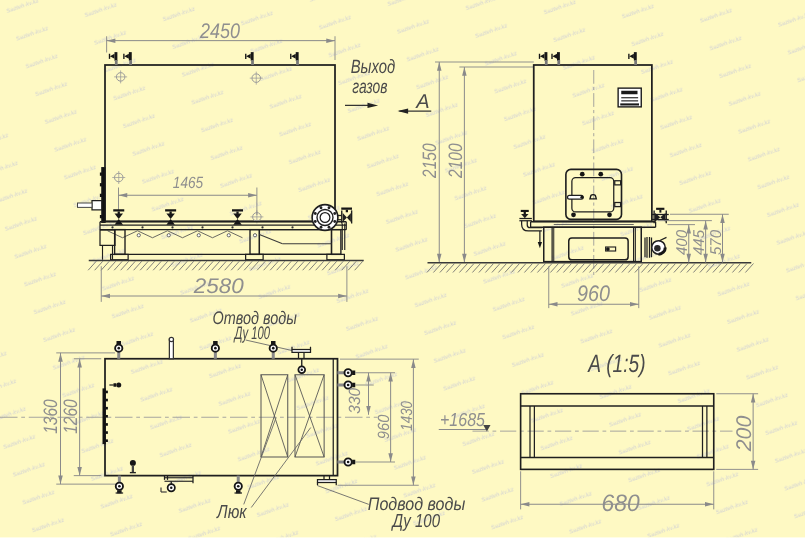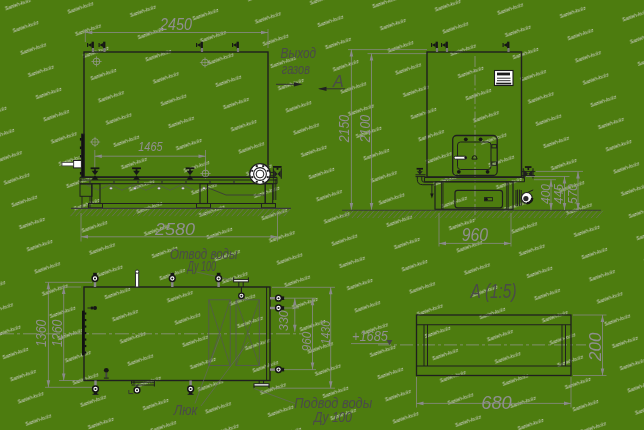--- a/index.html
+++ b/index.html
@@ -1,16 +1,16 @@
 <!DOCTYPE html>
 <html><head>
 <meta charset="utf-8">
 <style>
 html,body{margin:0;padding:0;background:#ffffff;}
-#page{position:relative;width:644px;height:430px;background:#4d7c0f;overflow:hidden;font-family:"Liberation Sans",sans-serif;}
+#page{position:relative;width:644px;height:430px;background:#fef9c3;overflow:hidden;font-family:"Liberation Sans",sans-serif;}
 svg{display:block;}
 text{font-family:"Liberation Sans",sans-serif;}
 </style>
 </head>
 <body>
 <div id="page">
 <svg xmlns="http://www.w3.org/2000/svg" width="644" height="430" viewBox="0 0 644 430" font-family="Liberation Sans, sans-serif">
 <defs>
 <g id="vtop">
   <line x1="-5.4" y1="-9" x2="-5.4" y2="-4.9" stroke="#161616" stroke-width="1.1"></line>

